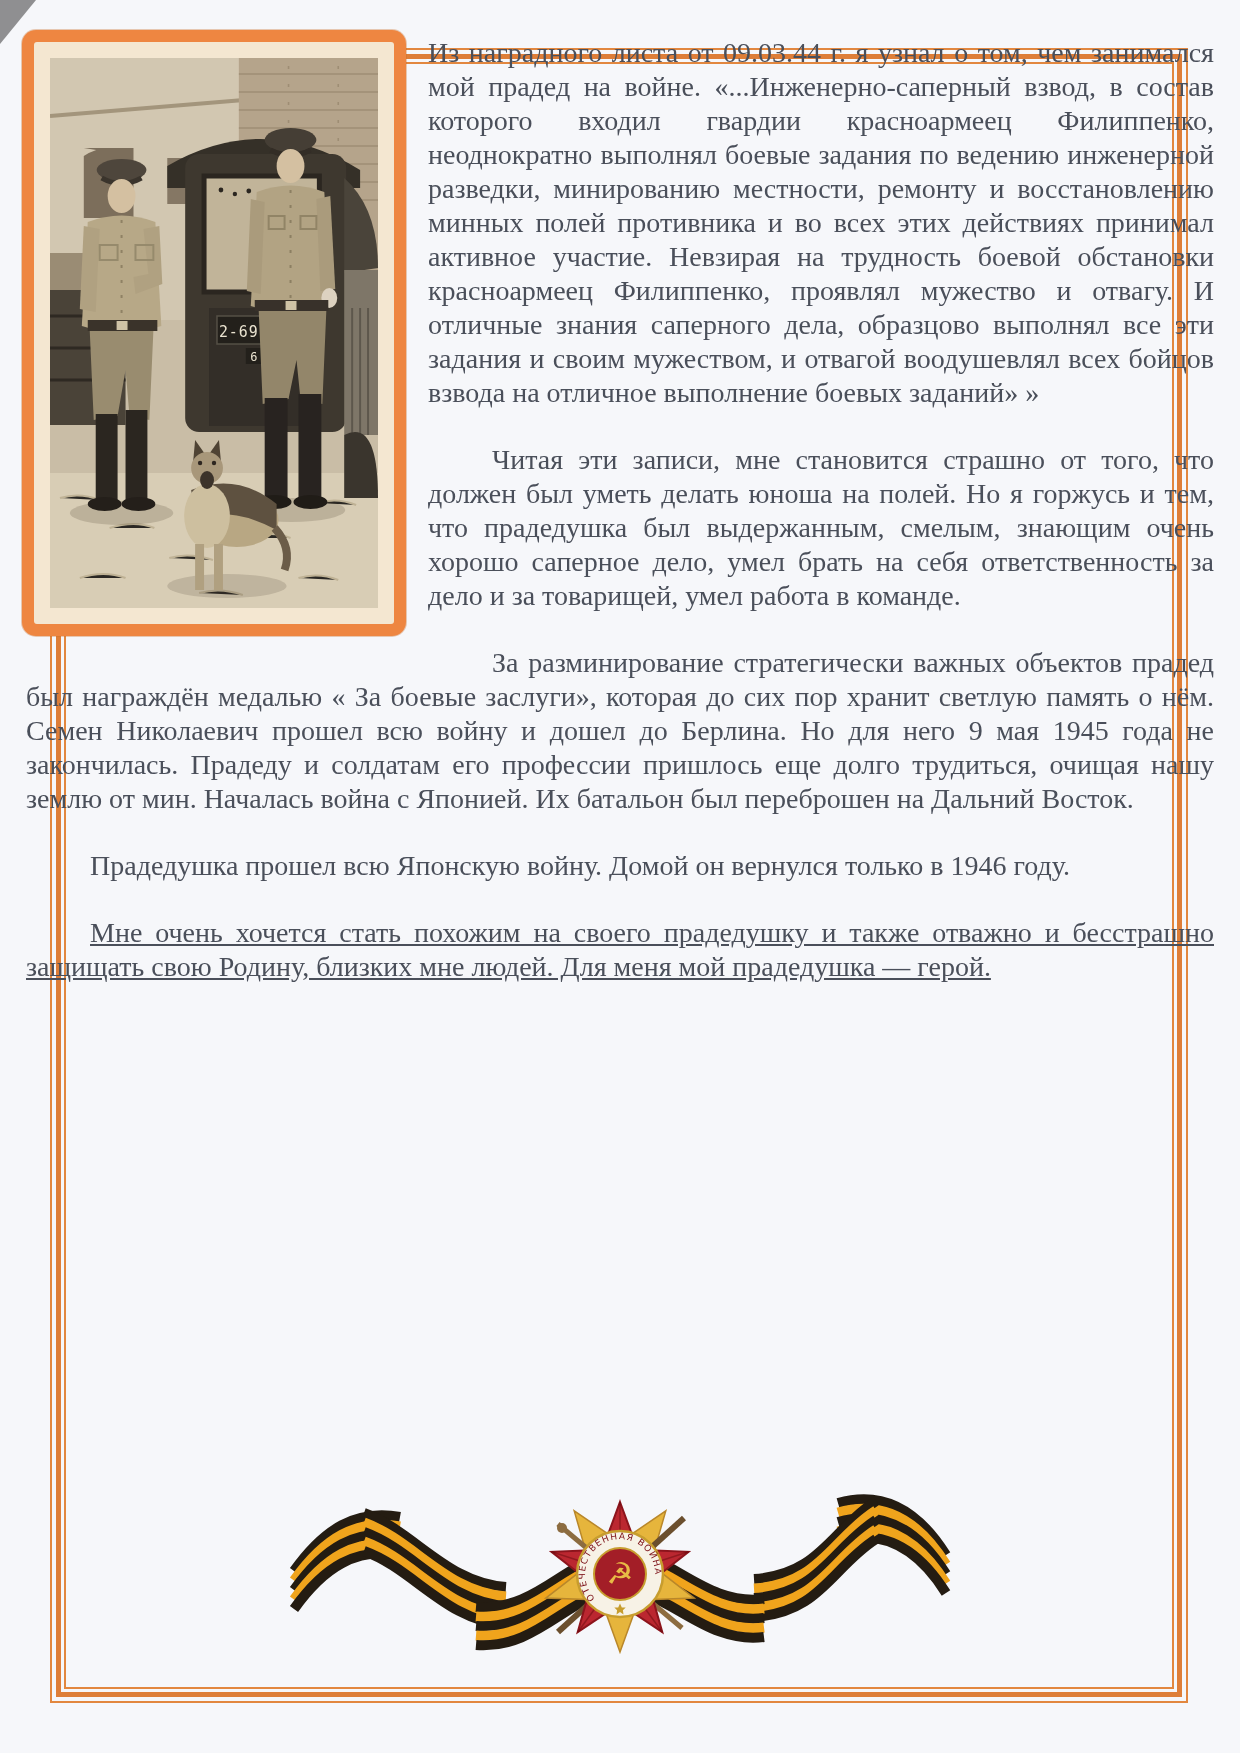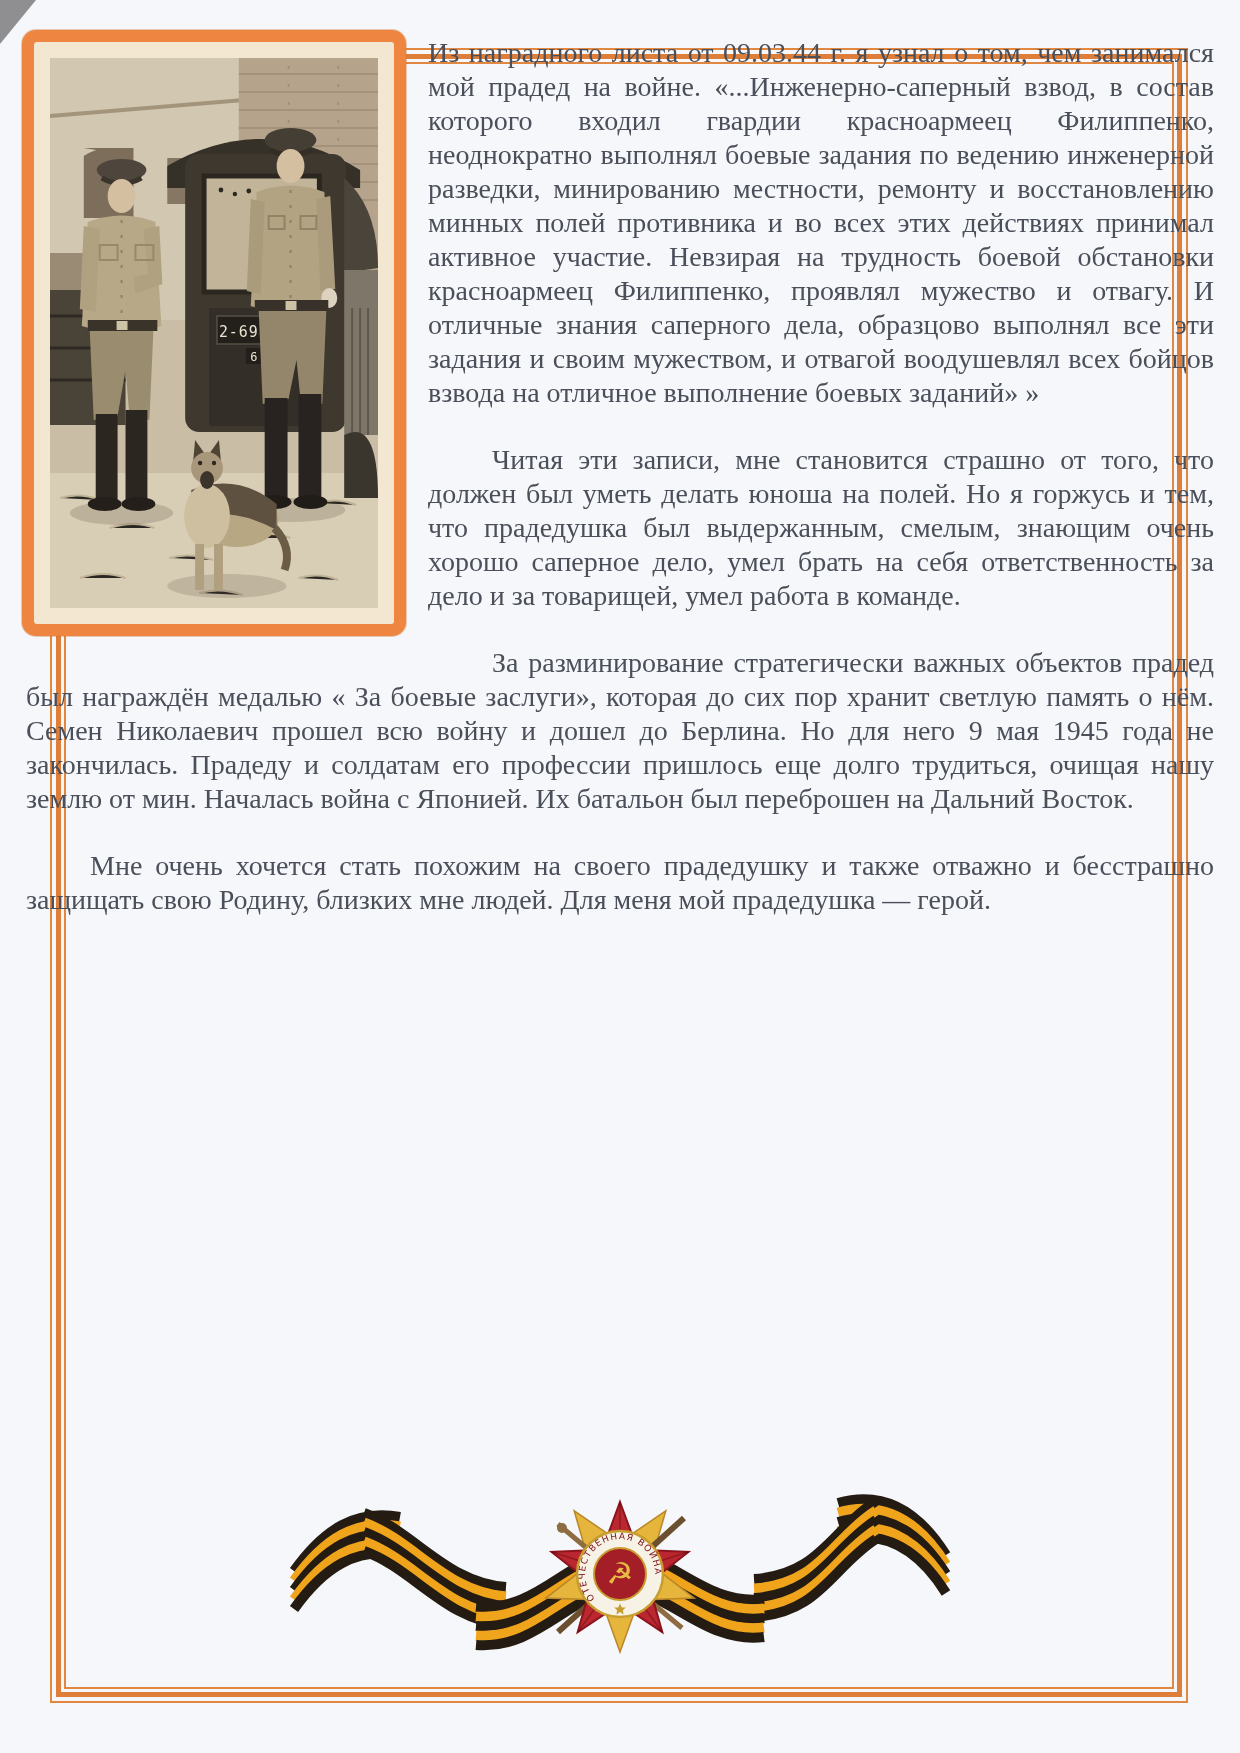--- a/index.html
+++ b/index.html
@@ -20,21 +20,21 @@
   .frame-inner{position:absolute;inset:3px;border:2px solid #e2873f;}
 
   .content{
     position:absolute;inset:0;
     padding:36px 26px 0 26px;
     color:#4a4f5a;
     font-size:28px;line-height:34px;
   }
   .essay p{margin:0 0 33px 0;text-align:justify;text-indent:64px;}
   .essay p.no-indent{text-indent:0;}
-  .essay p.last{margin-bottom:16px;}
+  .essay p.last{margin-bottom:16px;text-decoration:underline;}
 
   
   .photo{
     float:left;width:384px;height:606px;margin:-6px 22px 30px -4px;
     background:#ee8641;border-radius:14px;padding:12px;box-sizing:border-box;
     box-shadow:0 0 0 1px rgba(200,110,40,.35);
   }
   .photo-mat{
     width:100%;height:100%;background:#f4e7d1;border-radius:3px;
     padding:16px;box-sizing:border-box;
@@ -202,20 +202,21 @@
             <rect x="165" y="486" width="9" height="46" fill="#b0a080"></rect>
             <path d="M226,470 Q244,490 236,512" stroke="#6b5c48" stroke-width="8" fill="none"></path>
           </g>
         </svg>
       </div>
     </figure>
 
     <p class="no-indent">Из наградного листа от 09.03.44 г. я узнал о том, чем занимался мой прадед на войне. «...Инженерно-саперный взвод, в состав которого входил гвардии красноармеец Филиппенко, неоднократно выполнял боевые задания по ведению инженерной разведки, минированию местности, ремонту и восстановлению минных полей противника и во всех этих действиях принимал активное участие. Невзирая на трудность боевой обстановки красноармеец Филиппенко, проявлял мужество и отвагу. И отличные знания саперного дела, образцово выполнял все эти задания и своим мужеством, и отвагой воодушевлял всех бойцов взвода на отличное выполнение боевых заданий» »</p>
     <p>Читая эти записи, мне становится страшно от того, что должен был уметь делать юноша на полей. Но я горжусь и тем, что прадедушка был выдержанным, смелым, знающим очень хорошо саперное дело, умел брать на себя ответственность за дело и за товарищей, умел работа в команде.</p>
     <p>За разминирование стратегически важных объектов прадед был награждён медалью « За боевые заслуги», которая до сих пор хранит светлую память о нём. Семен Николаевич прошел всю войну и дошел до Берлина. Но для него 9 мая 1945 года не закончилась. Прадеду и солдатам его профессии пришлось еще долго трудиться, очищая нашу землю от мин. Началась война с Японией. Их батальон был переброшен на Дальний Восток.</p>
+    <p>Прадедушка прошел всю Японскую войну. Домой он вернулся только в 1946 году.</p>
     <p class="last">Мне очень хочется стать похожим на своего прадедушку и также отважно и бесстрашно защищать свою Родину, близких мне людей. Для меня мой прадедушка — герой.</p>
   </div>
 
   <div class="decoration">
     <svg viewBox="0 0 680 196" aria-hidden="true">
       <defs>
         <path id="medalRing" d="M -25,24.6 A 35,35 0 1 1 25,24.6" fill="none"></path>
       </defs>
 
       <g fill="none" stroke-linecap="butt">

